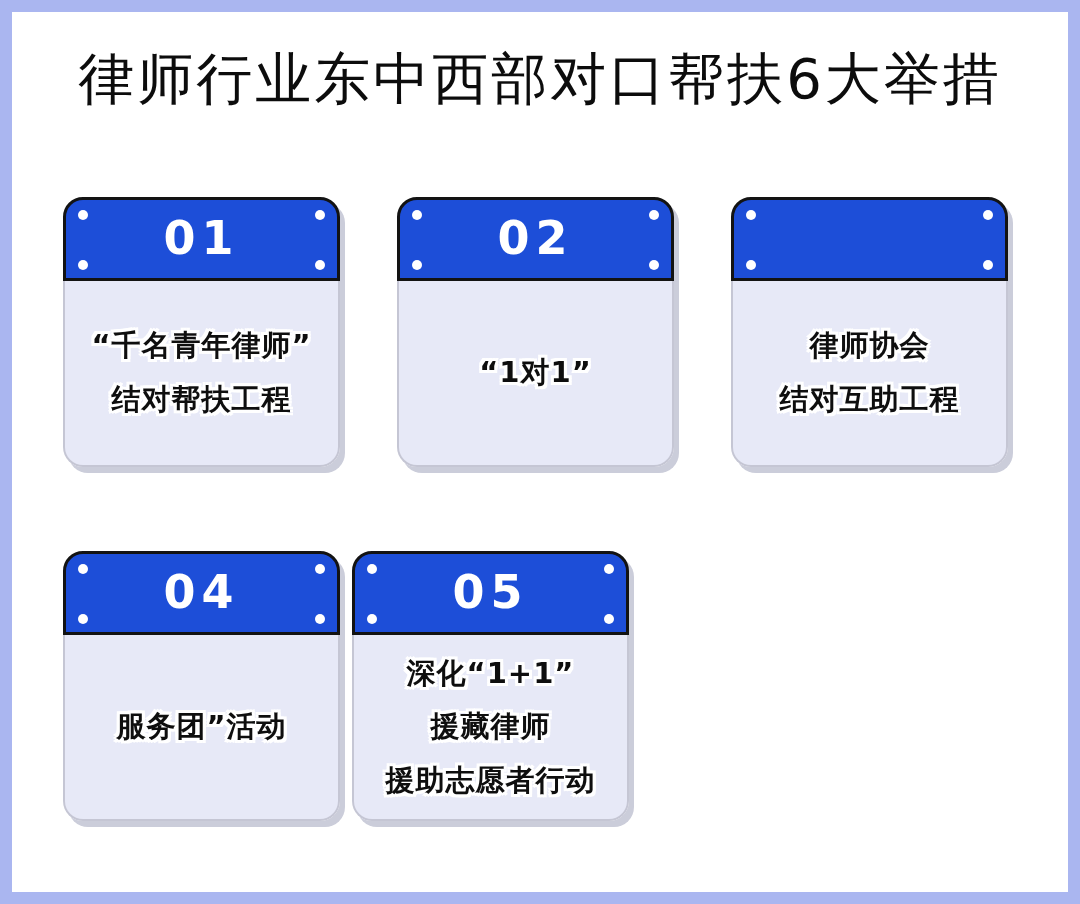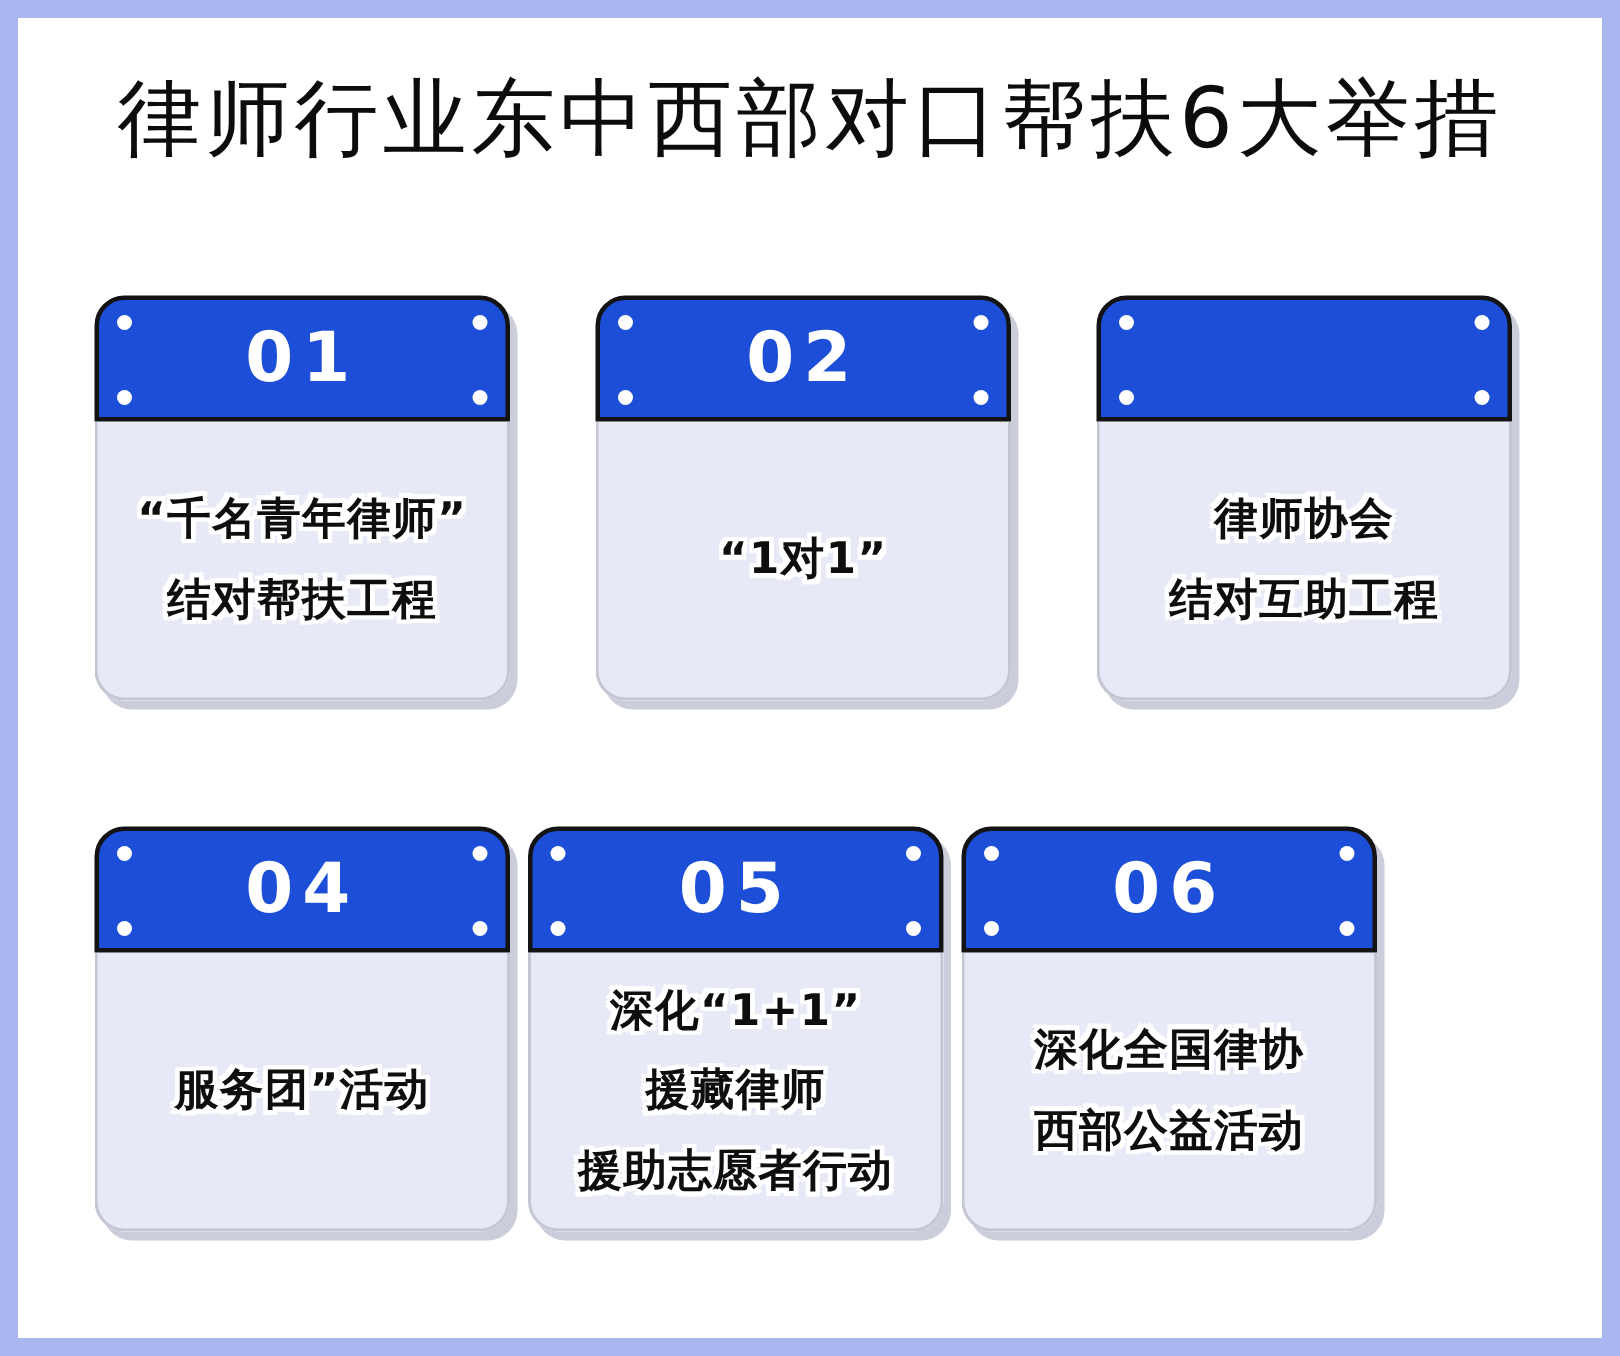--- a/index.html
+++ b/index.html
@@ -174,29 +174,15 @@
         <span class="dot br"></span>
         <div class="card-number">05</div>
       </div>
       <div class="card-body">
         <div class="card-line">深化“1+1”</div>
         <div class="card-line">援藏律师</div>
         <div class="card-line">援助志愿者行动</div>
       </div>
     </div>
 
-    <div class="card">
-      <div class="card-header">
-        <span class="dot tl"></span>
-        <span class="dot tr"></span>
-        <span class="dot bl"></span>
-        <span class="dot br"></span>
-        <div class="card-number">06</div>
-      </div>
-      <div class="card-body">
-        <div class="card-line">深化全国律协</div>
-        <div class="card-line">西部公益活动</div>
-        <div class="card-line"></div>
-      </div>
-    </div>
 
   </div>
 </div>
 
 </body></html>

